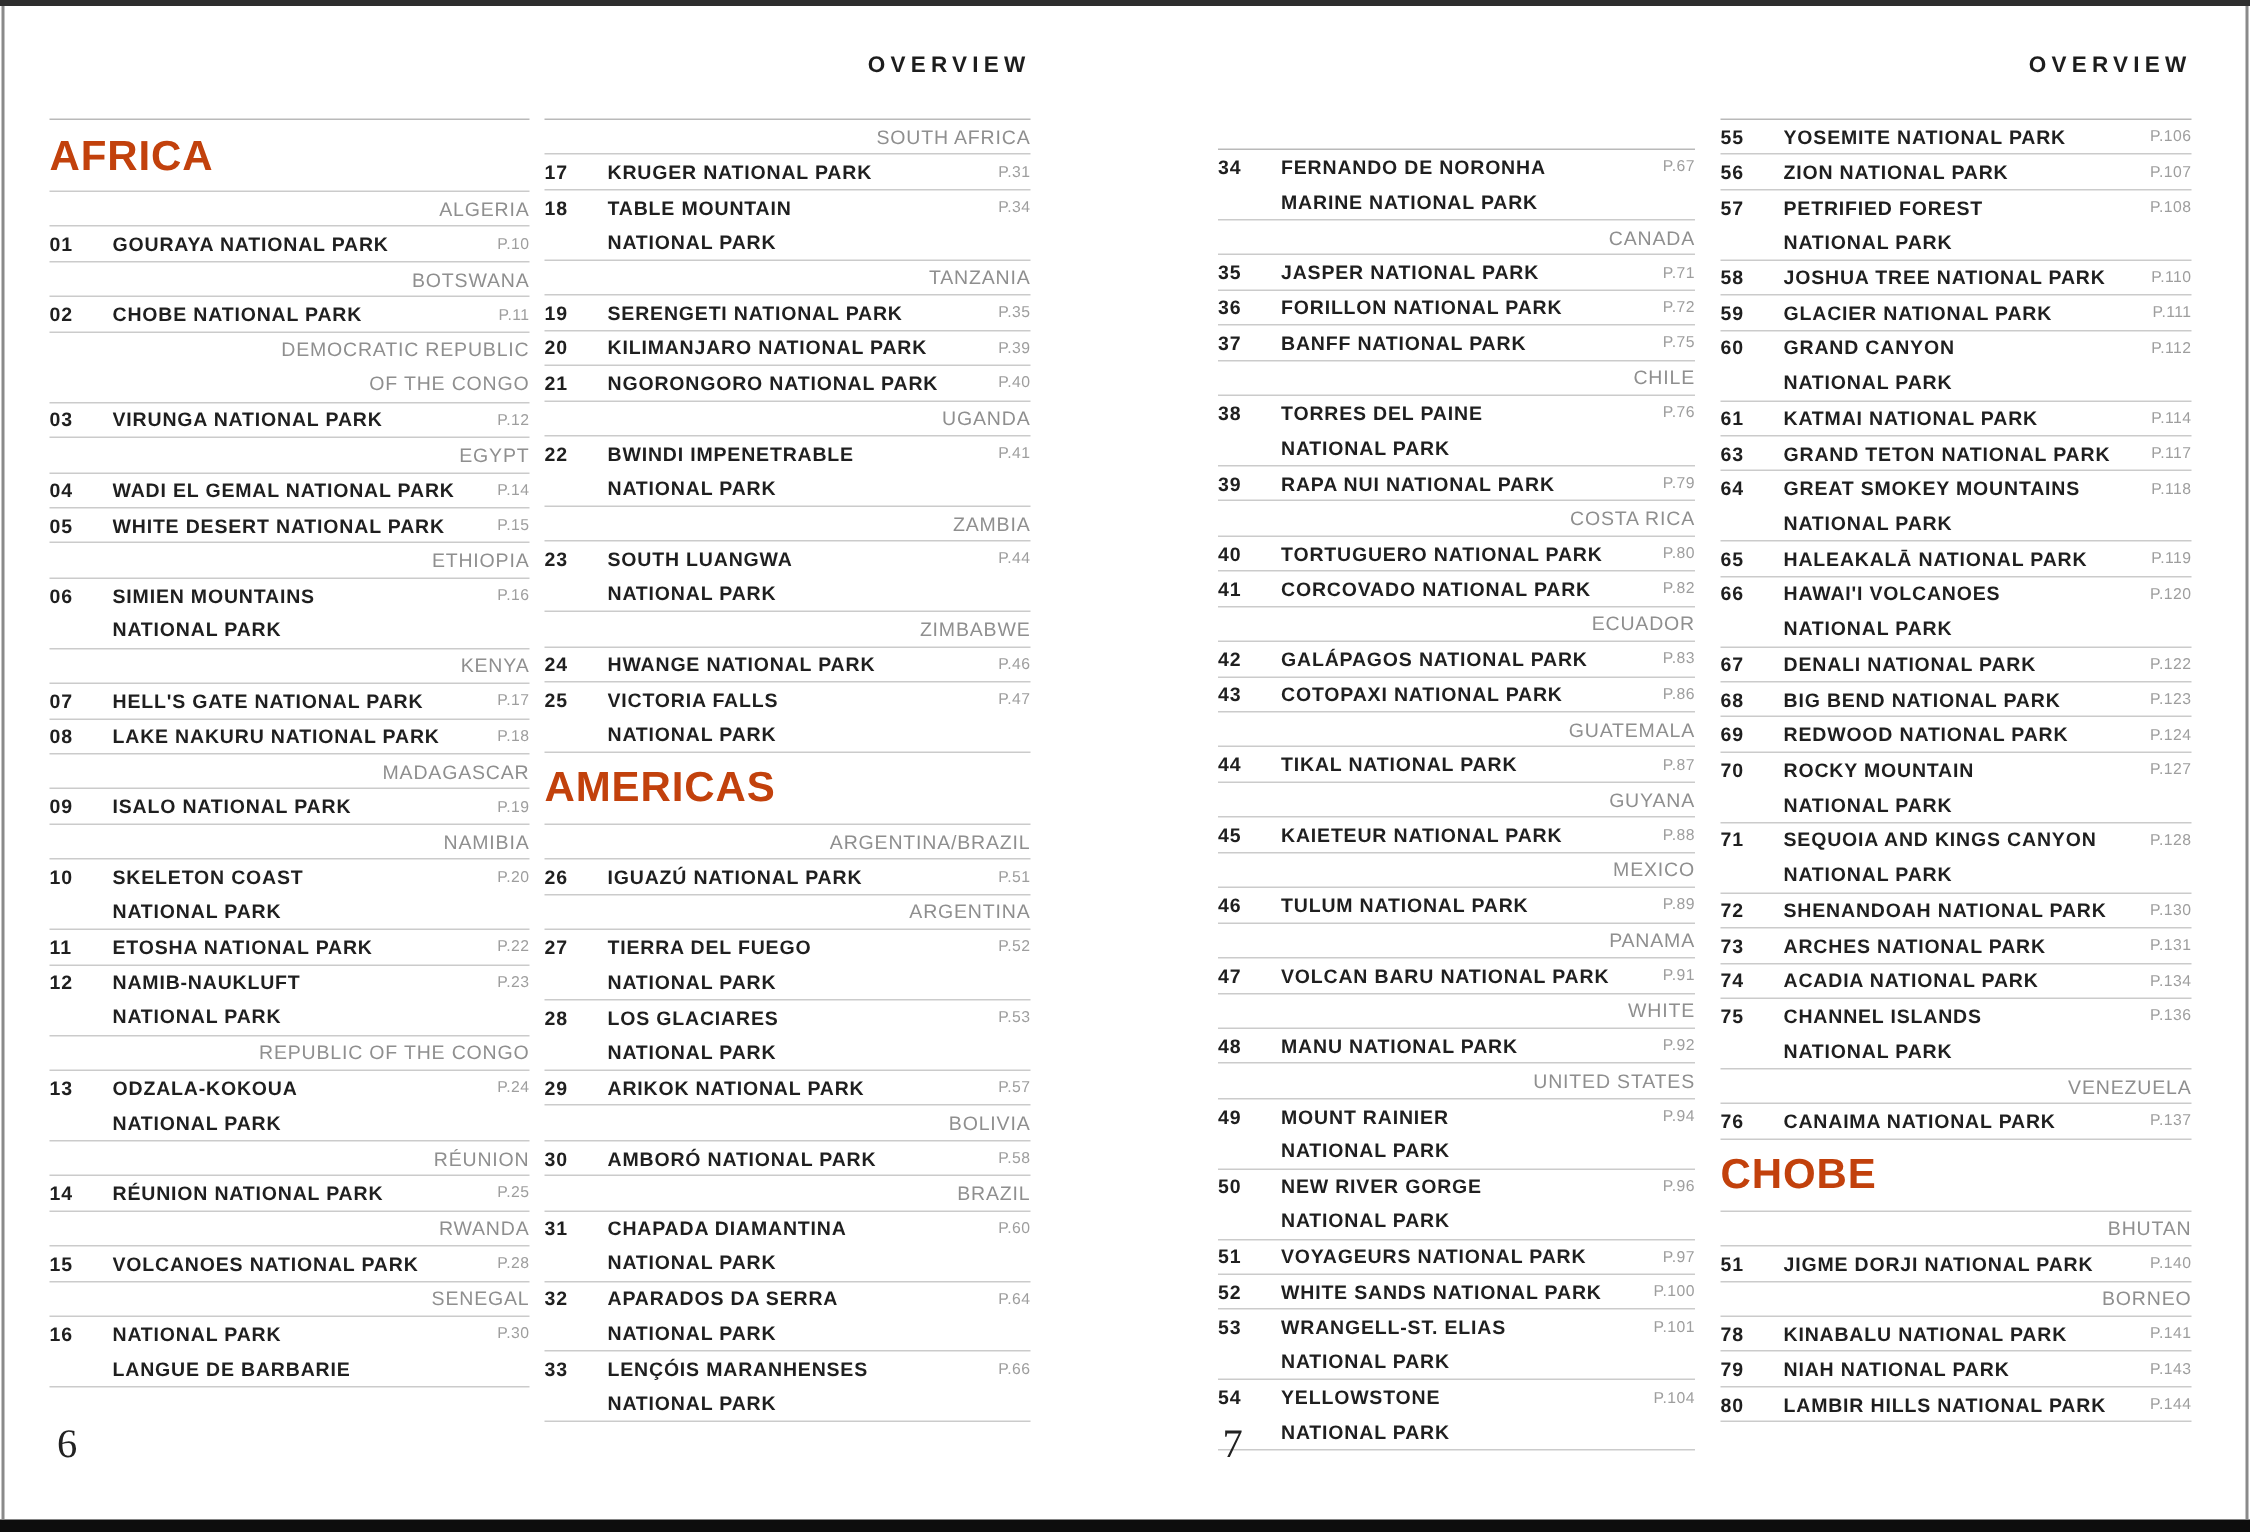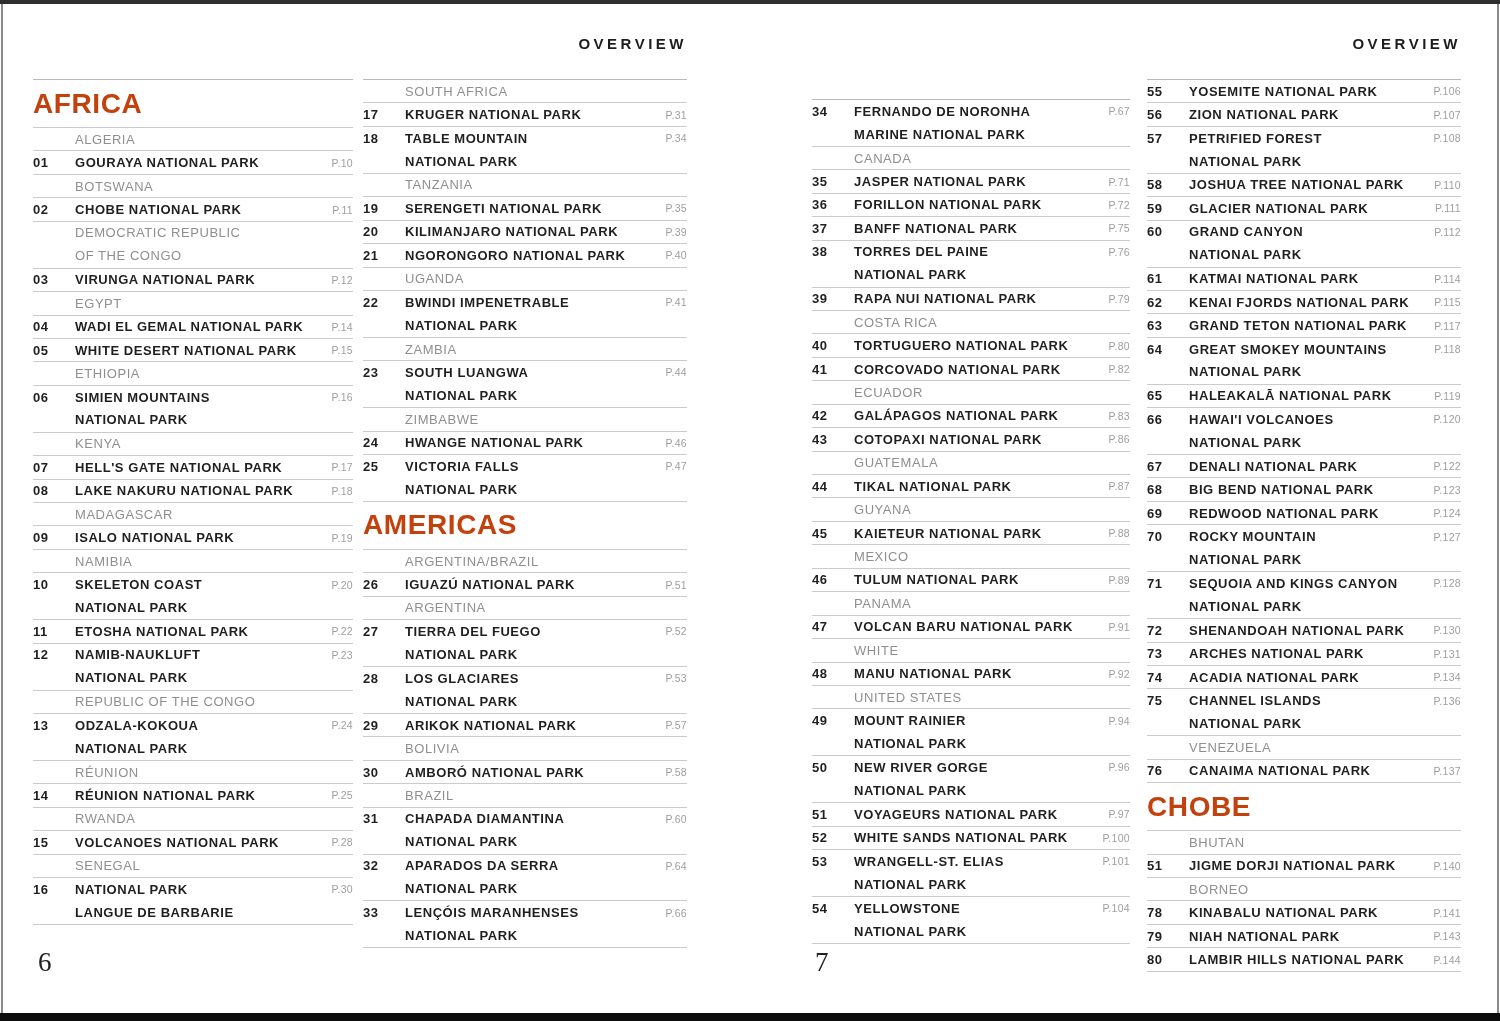--- a/index.html
+++ b/index.html
@@ -44,21 +44,21 @@
   .num {
     width:42px; flex:none;
     font-size:13px; font-weight:bold; letter-spacing:0.6px; color:#1f1f1f;
   }
   .nm {
     flex:1; white-space:nowrap; overflow:hidden;
     font-size:13px; font-weight:bold; letter-spacing:0.55px; color:#1f1f1f;
   }
   .cname {
     flex:1; white-space:nowrap;
-    font-size:13px; font-weight:400; letter-spacing:0.55px; color:#8f8f8f;
+    font-size:13px; font-weight:400; letter-spacing:0.55px; color:#8f8f8f;text-align:right;
   }
   .pref {
     flex:none; padding-left:6px;
     font-size:10.5px; letter-spacing:0.3px; color:#9e9e9e;
   }
   .item.section { height:48px; display:flex; align-items:center; }
   .stitle {
     font-size:28px; font-weight:bold; letter-spacing:0.6px; color:#c2410c;
   }
 </style>
@@ -532,20 +532,26 @@
         <span class="pref">P.72</span>
       </div>
     </div>
     <div class="item park">
       <div class="line">
         <span class="num">37</span>
         <span class="nm">BANFF NATIONAL PARK</span>
         <span class="pref">P.75</span>
       </div>
     </div>
+    <div class="item country">
+      <div class="line">
+        <span class="num"></span>
+        <span class="cname">CHILE</span>
+      </div>
+    </div>
     <div class="item park">
       <div class="line">
         <span class="num">38</span>
         <span class="nm">TORRES DEL PAINE</span>
         <span class="pref">P.76</span>
       </div>
       <div class="line cont">
         <span class="num"></span>
         <span class="nm">NATIONAL PARK</span>
       </div>
@@ -776,27 +782,20 @@
       <div class="line cont">
         <span class="num"></span>
         <span class="nm">NATIONAL PARK</span>
       </div>
     </div>
     <div class="item park">
       <div class="line">
         <span class="num">61</span>
         <span class="nm">KATMAI NATIONAL PARK</span>
         <span class="pref">P.114</span>
-      </div>
-    </div>
-    <div class="item park">
-      <div class="line">
-        <span class="num">62</span>
-        <span class="nm">KENAI FJORDS NATIONAL PARK</span>
-        <span class="pref">P.115</span>
       </div>
     </div>
     <div class="item park">
       <div class="line">
         <span class="num">63</span>
         <span class="nm">GRAND TETON NATIONAL PARK</span>
         <span class="pref">P.117</span>
       </div>
     </div>
     <div class="item park">

